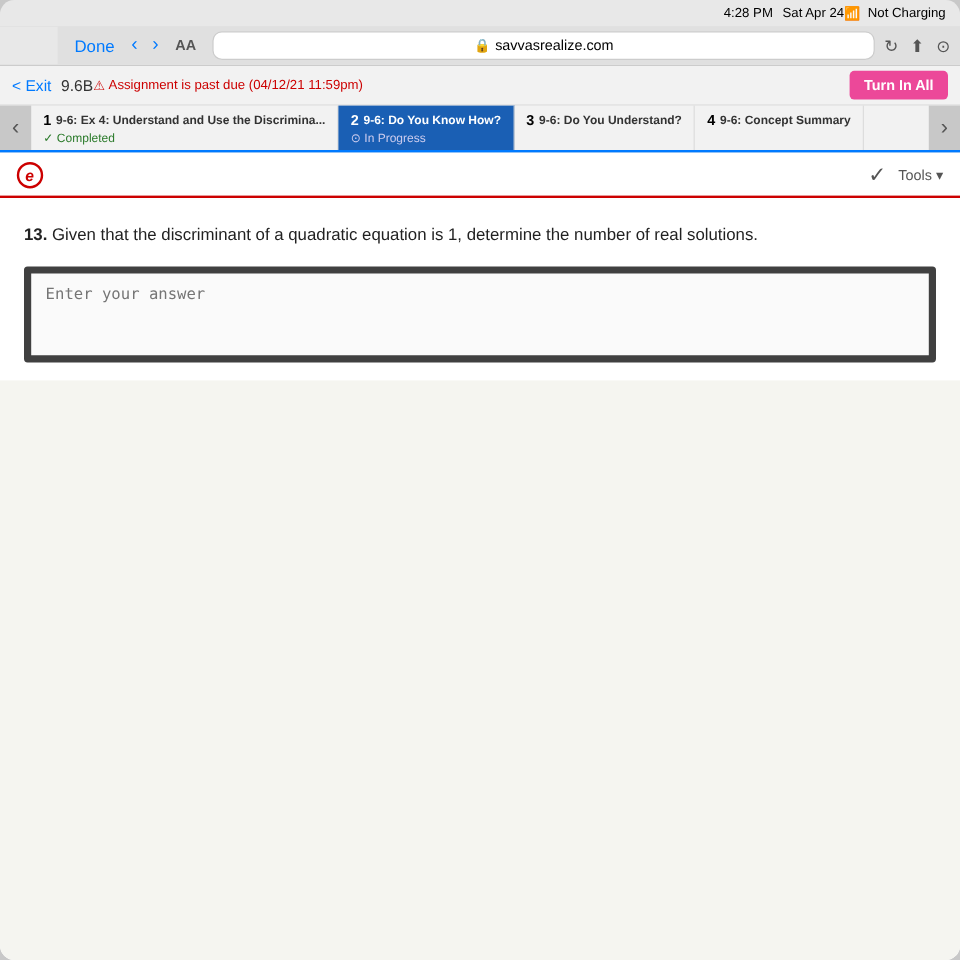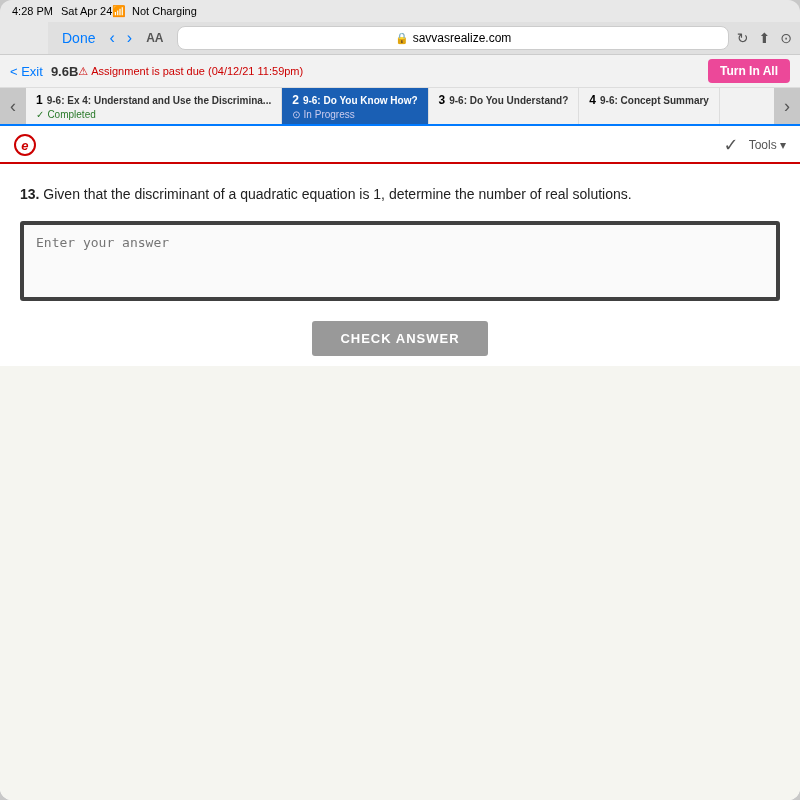--- a/index.html
+++ b/index.html
@@ -21,21 +21,21 @@
       overflow: hidden;
       display: flex;
       flex-direction: column;
     }
 
     
     .status-bar {
       background: #e8e8e8;
       padding: 4px 12px;
       display: flex;
-      justify-content: flex-start;
+      justify-content: flex-end;
       align-items: center;
       font-size: 11px;
       color: #000;
       min-height: 22px;
     }
     .status-bar-left { display: flex; gap: 8px; align-items: center; }
     .status-bar-right { display: flex; gap: 6px; align-items: center; font-size: 11px; }
 
     
     .browser-chrome {
@@ -133,21 +133,21 @@
       font-size: 13px;
       cursor: pointer;
       display: flex;
       align-items: center;
       gap: 2px;
     }
 
     .section-label {
       font-size: 13px;
       color: #333;
-      font-weight: 700;
+      font-weight: 400;
     }
 
     .toolbar-center {
       flex: 1;
       text-align: center;
     }
 
     .assignment-notice {
       color: #c00;
       font-size: 11px;
@@ -309,21 +309,21 @@
     .question-text {
       font-size: 14px;
       color: #222;
       line-height: 1.5;
       margin-bottom: 16px;
     }
 
     .answer-input {
       width: 100%;
       min-height: 80px;
-      border: 4px solid #404040;
+      border: 6px solid #404040;
       border-radius: 3px;
       padding: 10px 12px;
       font-size: 13px;
       color: #aaa;
       resize: none;
       outline: none;
       background: #fafafa;
     }
 
     .check-answer-btn {
@@ -453,19 +453,18 @@
         <span class="tools-btn">Tools ▾</span>
       </div>
     </div>
 
     <div class="question-area">
       <p class="question-text">
         <strong><span>13</span>.</strong>
         <span>Given that the discriminant of a quadratic equation is 1, determine the number of real solutions.</span>
       </p>
       <textarea class="answer-input" placeholder="Enter your answer" style=""></textarea>
-      <button class="check-answer-btn">CHECK ANSWER</button>
     </div>
 
     <div class="bottom-area"></div>
   </div>
 
 </div>
 
 </body></html>

